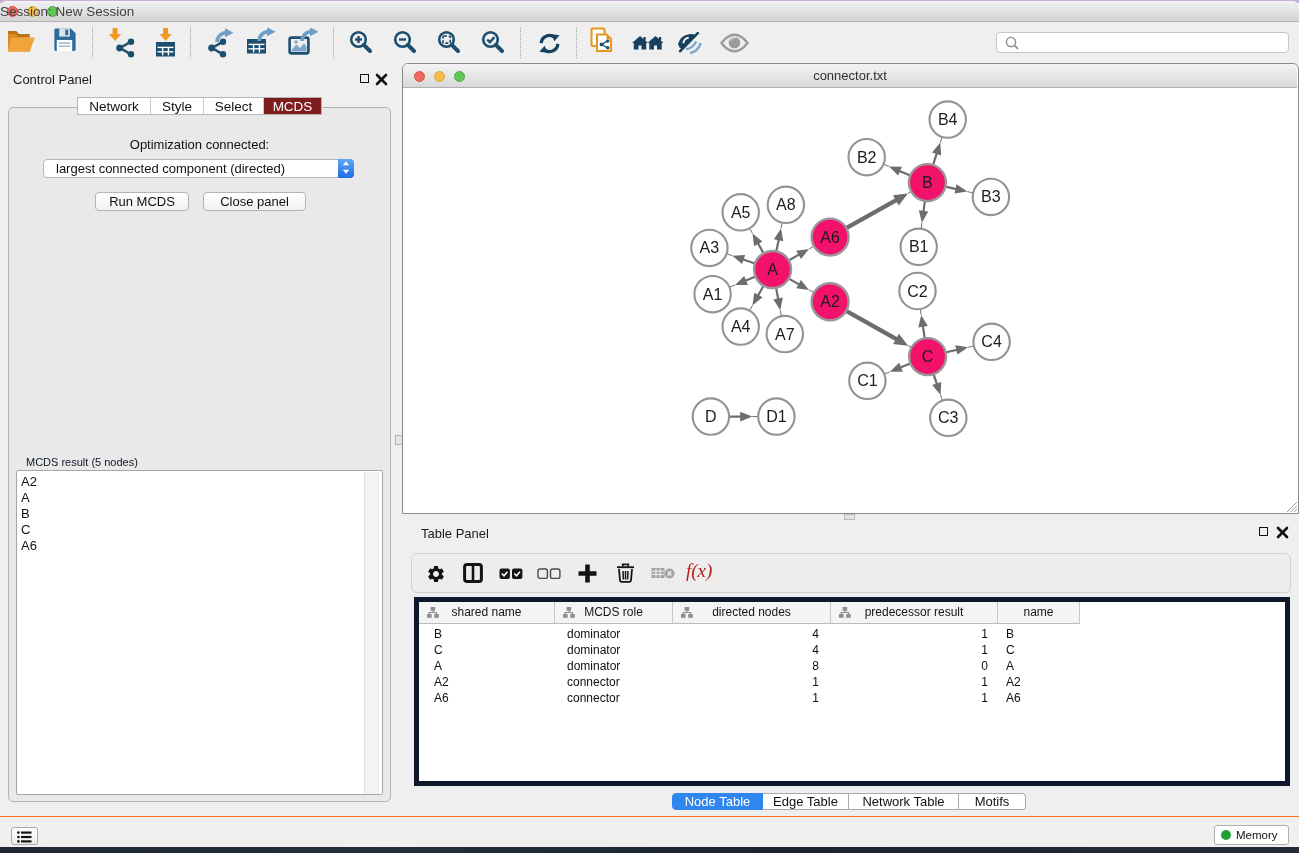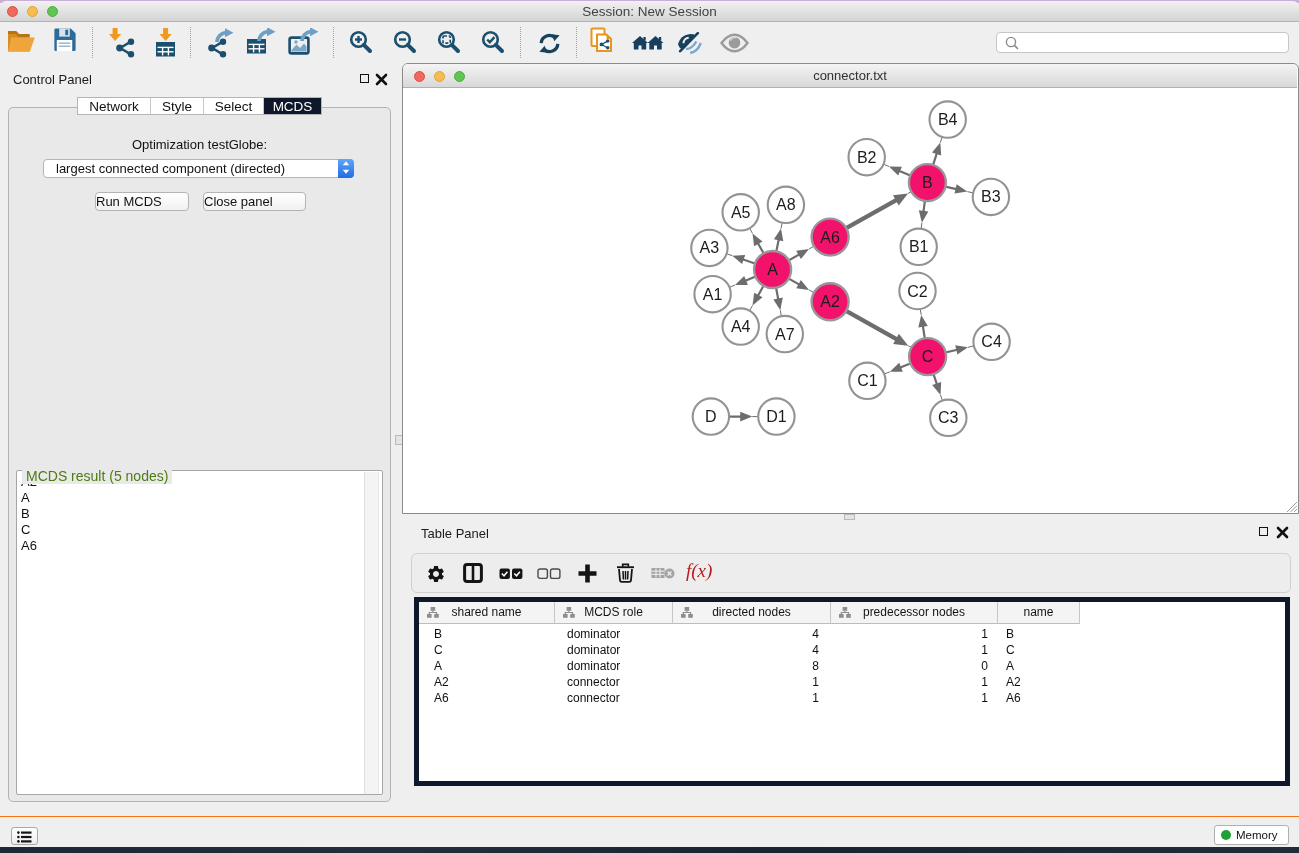--- a/index.html
+++ b/index.html
@@ -4,38 +4,38 @@
 *{margin:0;padding:0;box-sizing:border-box}
 html,body{width:1299px;height:853px;overflow:hidden}
 body{font-family:"Liberation Sans",sans-serif;background:#efefef;position:relative}
 .abs{position:absolute}
 #purple{left:0;top:0;width:1299px;height:3px;background:#c9aeda}
 #titlebar{left:0;top:1px;width:1299px;height:21px;background:linear-gradient(#f2f2f2,#d4d4d4);border-bottom:1px solid #b3b3b3;border-radius:6px 6px 0 0}
 .tl{position:absolute;width:11px;height:11px;border-radius:50%}
 .tl.r{background:#ee6a5f;border:1px solid #d5544a}
 .tl.y{background:#f5bd4f;border:1px solid #dba63c}
 .tl.g{background:#61c555;border:1px solid #51ab45}
-#titletext{left:0;top:1px;width:1299px;height:20px;text-align:center;line-height:21px;font-size:13.5px;color:#424242}
+#titletext{left:0;top:1px;width:1299px;height:20px;text-align:left;line-height:21px;font-size:13.5px;color:#424242}
 #toolbar{left:0;top:22px;width:1299px;height:39px;background:#efefef}
 .tsep{position:absolute;top:5px;height:31px;width:0;border-left:1px dotted #a0a0a0}
 .ticon{position:absolute;top:6px}
 #searchbox{left:996px;top:10px;width:293px;height:21px;background:#fff;border:1px solid #c6c6c6;border-radius:4px}
 #ctrlpanel{left:0;top:61px;width:392px;height:755px;background:#efefef}
 .paneltitle{font-size:13px;color:#1b1b1b}
 .floatico{position:absolute;width:9px;height:9px;border:1.6px solid #111}
 .tabgroup{position:absolute;z-index:3;display:flex;border:1px solid #b5b5b5;border-radius:0;background:#fff;overflow:hidden}
 .tab{font-size:13.5px;color:#111;text-align:center;border-left:1px solid #c9c9c9;display:flex;align-items:center;justify-content:center}
 .tab:first-child{border-left:none}
-.tab.sel{background:#0f172a;color:#fff}
+.tab.sel{background:#7f1d1d;color:#fff}
 #mcdspanel{left:8px;top:46px;width:383px;height:695px;background:#e9e9e9;border:1px solid #b3b3b3;border-radius:5px}
-.btn{position:absolute;background:linear-gradient(#ffffff,#f1f1f1);border:1px solid #b4b4b4;border-radius:4px;font-size:13px;color:#111;}
+.btn{position:absolute;background:linear-gradient(#ffffff,#f1f1f1);border:1px solid #b4b4b4;border-radius:4px;font-size:13px;color:#111;text-align:center}
 #combo{left:34px;top:51px;width:311px;height:19px;background:#fff;border:1px solid #b5b5b5;border-radius:4px;font-size:13px;color:#111;line-height:17px;padding-left:12px}
 #combocap{right:-1px;top:-1px;width:16px;height:19px;border-radius:0 4px 4px 0;background:linear-gradient(#62a6f9,#1e6ce6)}
 #groupbox{left:7px;top:362px;width:367px;height:325px;border:1px solid #a6a6a6;border-radius:2px;background:#fff}
-#grouplabel{left:13px;top:360px;z-index:2;background:#e9e9e9;padding:0 4px;font-size:14px;color:#4d7c0f}
+#grouplabel{left:13px;top:348px;z-index:2;background:#e9e9e9;padding:0 4px;font-size:11px;color:#0f172a}
 #scrolltrack{right:3px;top:1px;width:15px;height:322px;background:#f4f4f4;border-left:1px solid #e0e0e0;border-right:1px solid #e8e8e8}
 .listitem{position:absolute;left:4px;font-size:13px;color:#111}
 #vsplit-handle{left:395px;top:435px;width:8px;height:10px;background:#e4e4e4;border:1px solid #b9b9b9}
 #netwin{left:402px;top:63px;width:897px;height:451px;border:1px solid #8b8b8b;border-radius:6px 6px 0 0;background:#fff}
 #nettitle{left:0;top:0;width:894px;height:24px;background:linear-gradient(#f4f4f4,#d8d8d8);border-bottom:1px solid #b0b0b0;border-radius:5px 5px 0 0}
 #nettitletext{left:0;top:0;width:894px;height:24px;text-align:center;line-height:24px;font-size:13px;color:#303030}
 #hsplit-handle{left:844px;top:514px;width:11px;height:6px;background:#e4e4e4;border:1px solid #b9b9b9}
 #tablepanel{left:404px;top:521px;width:895px;height:295px;background:#efefef}
 #tbltoolbar{left:7px;top:31.5px;width:880px;height:40px;border:1px solid #d0d0d0;border-radius:6px;background:#ededed}
 #tblbox{left:10px;top:76px;width:875.5px;height:188.5px;background:#fff;border:5px solid #0f172a}
@@ -200,21 +200,21 @@
       <line x1="2" y1="2" x2="11" y2="11" stroke="#111" stroke-width="2.6" stroke-linecap="round"></line>
       <line x1="11" y1="2" x2="2" y2="11" stroke="#111" stroke-width="2.6" stroke-linecap="round"></line>
     </svg>
   <div class="tabgroup" style="left:77px;top:36px;height:18px">
     <div class="tab" style="width:72px">Network</div>
     <div class="tab" style="width:53px">Style</div>
     <div class="tab" style="width:60px">Select</div>
     <div class="tab sel" style="width:58px">MCDS</div>
   </div>
   <div class="abs" id="mcdspanel">
-    <div class="abs" style="left:0;top:29px;width:100%;text-align:center;font-size:13px;color:#111">Optimization testGlobe:</div>
+    <div class="abs" style="left:0;top:29px;width:100%;text-align:center;font-size:13px;color:#111">Optimization connected:</div>
     <div class="abs" id="combo">largest connected component (directed)
       <div class="abs" id="combocap">
           <svg width="14" height="17" viewBox="0 0 14 17" style="position:absolute;left:1px;top:0">
             <path d="M7,2.2 l3.2,4 h-6.4 z" fill="#fff"></path>
             <path d="M7,14.8 l3.2,-4 h-6.4 z" fill="#fff"></path>
           </svg>
         </div>
     </div>
     <div class="btn" style="left:86px;top:84px;width:94px;height:18.5px;line-height:17px">Run MCDS</div>
     <div class="btn" style="left:194px;top:84px;width:103px;height:18.5px;line-height:17px">Close panel</div>
@@ -420,31 +420,37 @@
     <div class="th" style="left:254px;width:158px">
         <svg width="12" height="11" viewBox="0 0 12 11" style="position:absolute;left:8px;top:5px">
           <use href="#orgico"></use>
         </svg>
         <div class="thtext">directed nodes</div>
       </div>
     <div class="th" style="left:412px;width:167px">
         <svg width="12" height="11" viewBox="0 0 12 11" style="position:absolute;left:8px;top:5px">
           <use href="#orgico"></use>
         </svg>
-        <div class="thtext">predecessor nodes</div>
+        <div class="thtext">predecessor result</div>
       </div>
     <div class="th" style="left:579px;width:82px">
         <div class="thtext">name</div>
       </div>
     <div class="cell" style="left:15px;top:24px">B<br>C<br>A<br>A2<br>A6</div>
     <div class="cell" style="left:148px;top:24px">dominator<br>dominator<br>dominator<br>connector<br>connector</div>
     <div class="cell" style="left:254px;top:24px;width:146px;text-align:right">4<br>4<br>8<br>1<br>1</div>
     <div class="cell" style="left:412px;top:24px;width:157px;text-align:right">1<br>1<br>0<br>1<br>1</div>
     <div class="cell" style="left:587px;top:24px">B<br>C<br>A<br>A2<br>A6</div>
   </div>
+  <div class="abs" style="left:268px;top:271.5px;display:flex">
+    <div class="btab sel" style="width:91px;border-radius:4px 0 0 4px;border-left:1px solid #2f86ee">Node Table</div>
+    <div class="btab" style="width:86px">Edge Table</div>
+    <div class="btab" style="width:110px">Network Table</div>
+    <div class="btab" style="width:67px;border-radius:0 4px 4px 0">Motifs</div>
+  </div>
 </div>
 <div class="abs" id="statusbar">
   <div class="abs" id="listbtn">
       <svg width="15" height="12" viewBox="0 0 15 12" style="position:absolute;left:5px;top:2.5px">
         <circle cx="1.4" cy="1.6" r="1.3" fill="#141414"></circle>
         <circle cx="1.4" cy="6" r="1.3" fill="#141414"></circle>
         <circle cx="1.4" cy="10.4" r="1.3" fill="#141414"></circle>
         <rect x="4" y="0.5" width="10.5" height="2.2" fill="#141414"></rect>
         <rect x="4" y="4.9" width="10.5" height="2.2" fill="#141414"></rect>
         <rect x="4" y="9.3" width="10.5" height="2.2" fill="#141414"></rect>

